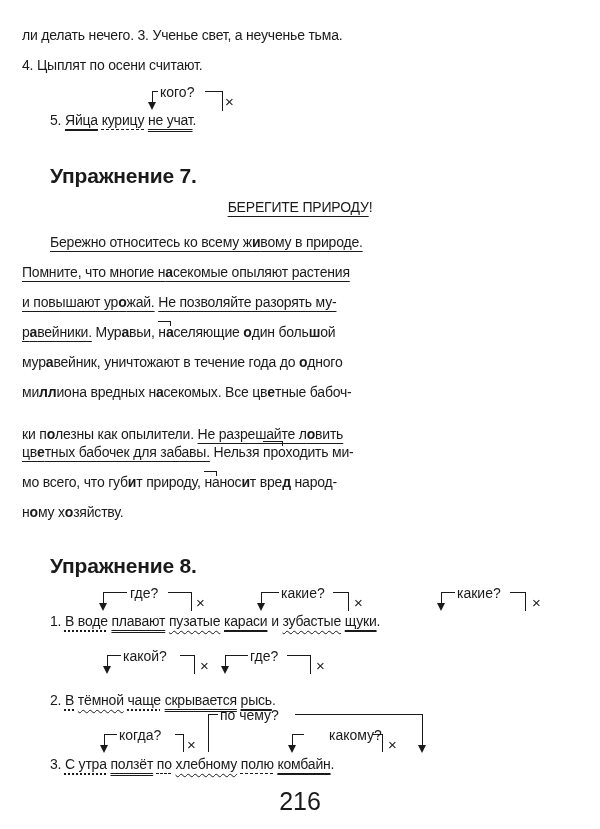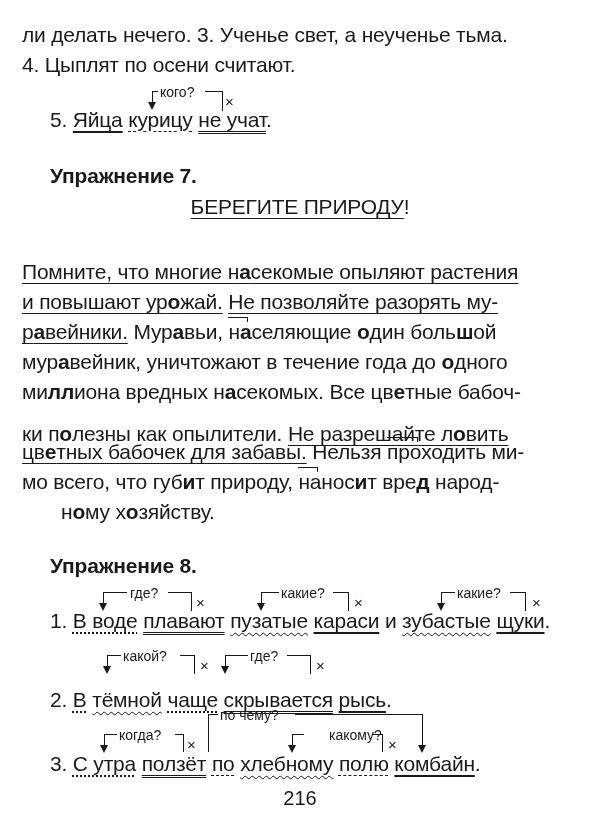--- a/index.html
+++ b/index.html
@@ -4,42 +4,42 @@
 <style>
   html, body { margin: 0; padding: 0; background: #ffffff; }
   body {
     width: 600px; height: 829px; position: relative; overflow: hidden;
     font-family: "Liberation Sans", "DejaVu Sans", sans-serif;
     color: #1a1a1a;
   }
   .page { position: absolute; left: 0; top: 0; width: 600px; height: 829px; }
   .line {
     position: absolute; left: 0; white-space: nowrap;
-    font-size: 21px; line-height: 26px; letter-spacing: -0.2px;
+    font-size: 14px; line-height: 26px; letter-spacing: -0.2px;
   }
   .heading { font-weight: bold; font-size: 21px; }
   .ul-thin { text-decoration: underline; text-decoration-thickness: 1.2px; text-underline-offset: 4px; }
   .subj { text-decoration: underline; text-decoration-thickness: 1.6px; text-underline-offset: 4px; }
   .pred { text-decoration: underline double; text-decoration-thickness: 1.4px; text-underline-offset: 4px; }
   .obj { text-decoration: underline dashed; text-decoration-thickness: 1.4px; text-underline-offset: 4px; }
   .attr { text-decoration: underline wavy; text-decoration-thickness: 1.2px; text-underline-offset: 4px; }
   .adv { text-decoration: underline dotted; text-decoration-thickness: 1.6px; text-underline-offset: 4px; }
   .q {
     position: absolute; font-size: 14px; line-height: 16px; white-space: nowrap;
   }
   .brk { position: absolute; border-top: 1.3px solid #1a1a1a; }
   .vl { position: absolute; border-left: 1.3px solid #1a1a1a; }
   .arrow {
     position: absolute; width: 0; height: 0;
     border-left: 4px solid transparent; border-right: 4px solid transparent;
     border-top: 8px solid #1a1a1a;
   }
   .xmark { position: absolute; font-size: 15px; line-height: 15px; }
   .center { text-align: center; width: 600px; }
-  .pagenum { position: absolute; top: 787px; left: 0; width: 600px; text-align: center; font-size: 20px; }
+  .pagenum { position: absolute; top: 787px; left: 0; width: 600px; text-align: center; font-size: 25px; }
   .over { position: relative; }
   .over::before { content: ""; position: absolute; left: 0; right: 3px; top: -3px; border-top: 1.3px solid #1a1a1a; }
   .over::after { content: ""; position: absolute; right: 3px; top: -3px; height: 5px; border-left: 1.3px solid #1a1a1a; }
 </style>
 </head>
 <body>
 
 <div class="page">
 
   <div class="line" style="top:22px; left:22px;">
@@ -62,20 +62,23 @@
     <span class="subj">Яйца</span>
     <span class="obj">курицу</span>
     <span class="pred">не учат</span><span>.</span>
   </div>
 
   <div class="line heading" style="top:163px; left:50px;">Упражнение 7.</div>
   <div class="line center" style="top:194px;">
     <span class="ul-thin">БЕРЕГИТЕ ПРИРОДУ</span><span>!</span>
   </div>
 
+  <div class="line" style="top:229px; left:50px;">
+    <span class="ul-thin"><span>Бережно относитесь ко всему ж</span><b>и</b><span>вому в природе.</span></span>
+  </div>
   <div class="line" style="top:259px; left:22px;">
     <span class="ul-thin"><span>Помните, что многие н</span><b>а</b><span>секомые опыляют растения</span></span>
   </div>
   <div class="line" style="top:289px; left:22px;">
     <span class="ul-thin"><span>и повышают ур</span><b>о</b><span>жай.</span></span><span> </span><span class="ul-thin">Не позволяйте разорять му-</span>
   </div>
   <div class="line" style="top:319px; left:22px;">
     <span class="ul-thin"><span>р</span><b>а</b><span>вейники.</span></span><span> Мур</span><b>а</b><span>вьи, </span><span class="over"><span>н</span><b>а</b></span><span>селяющие </span><b>о</b><span>дин боль</span><b>ш</b><span>ой</span>
   </div>
   <div class="line" style="top:379px; left:22px;">
@@ -86,21 +89,21 @@
   </div>
   <div class="line" style="top:421px; left:22px;">
     <span>ки п</span><b>о</b><span>лезны как опылители. </span><span class="ul-thin"><span>Не разрешайте л</span><b>о</b><span>вить</span></span>
   </div>
   <div class="line" style="top:469px; left:22px;">
     <span>мо всего, что губ</span><b>и</b><span>т природу, </span><span class="over">на</span><span>нос</span><b>и</b><span>т вре</span><b>д</b><span> народ-</span>
   </div>
   <div class="line" style="top:439px; left:22px;">
     <span class="ul-thin"><span>цв</span><b>е</b><span>тных бабочек для забавы.</span></span><span> Нельзя </span><span class="over">про</span><span>ходить ми-</span>
   </div>
-  <div class="line" style="top:499px; left:22px;margin-left:39px;">
+  <div class="line" style="top:499px; left:22px;">
     <span>н</span><b>о</b><span>му х</span><b>о</b><span>зяйству.</span>
   </div>
 
   <div class="line heading" style="top:553px; left:50px;">Упражнение 8.</div>
 
   <span class="q" style="top:585px; left:130px;">где?</span>
   <div class="brk" style="top:592px; left:103px; width:24px;"></div>
   <div class="vl" style="top:592px; left:103px; height:12px;"></div>
   <div class="arrow" style="top:603px; left:99px;"></div>
   <div class="brk" style="top:592px; left:168px; width:23px;"></div>

